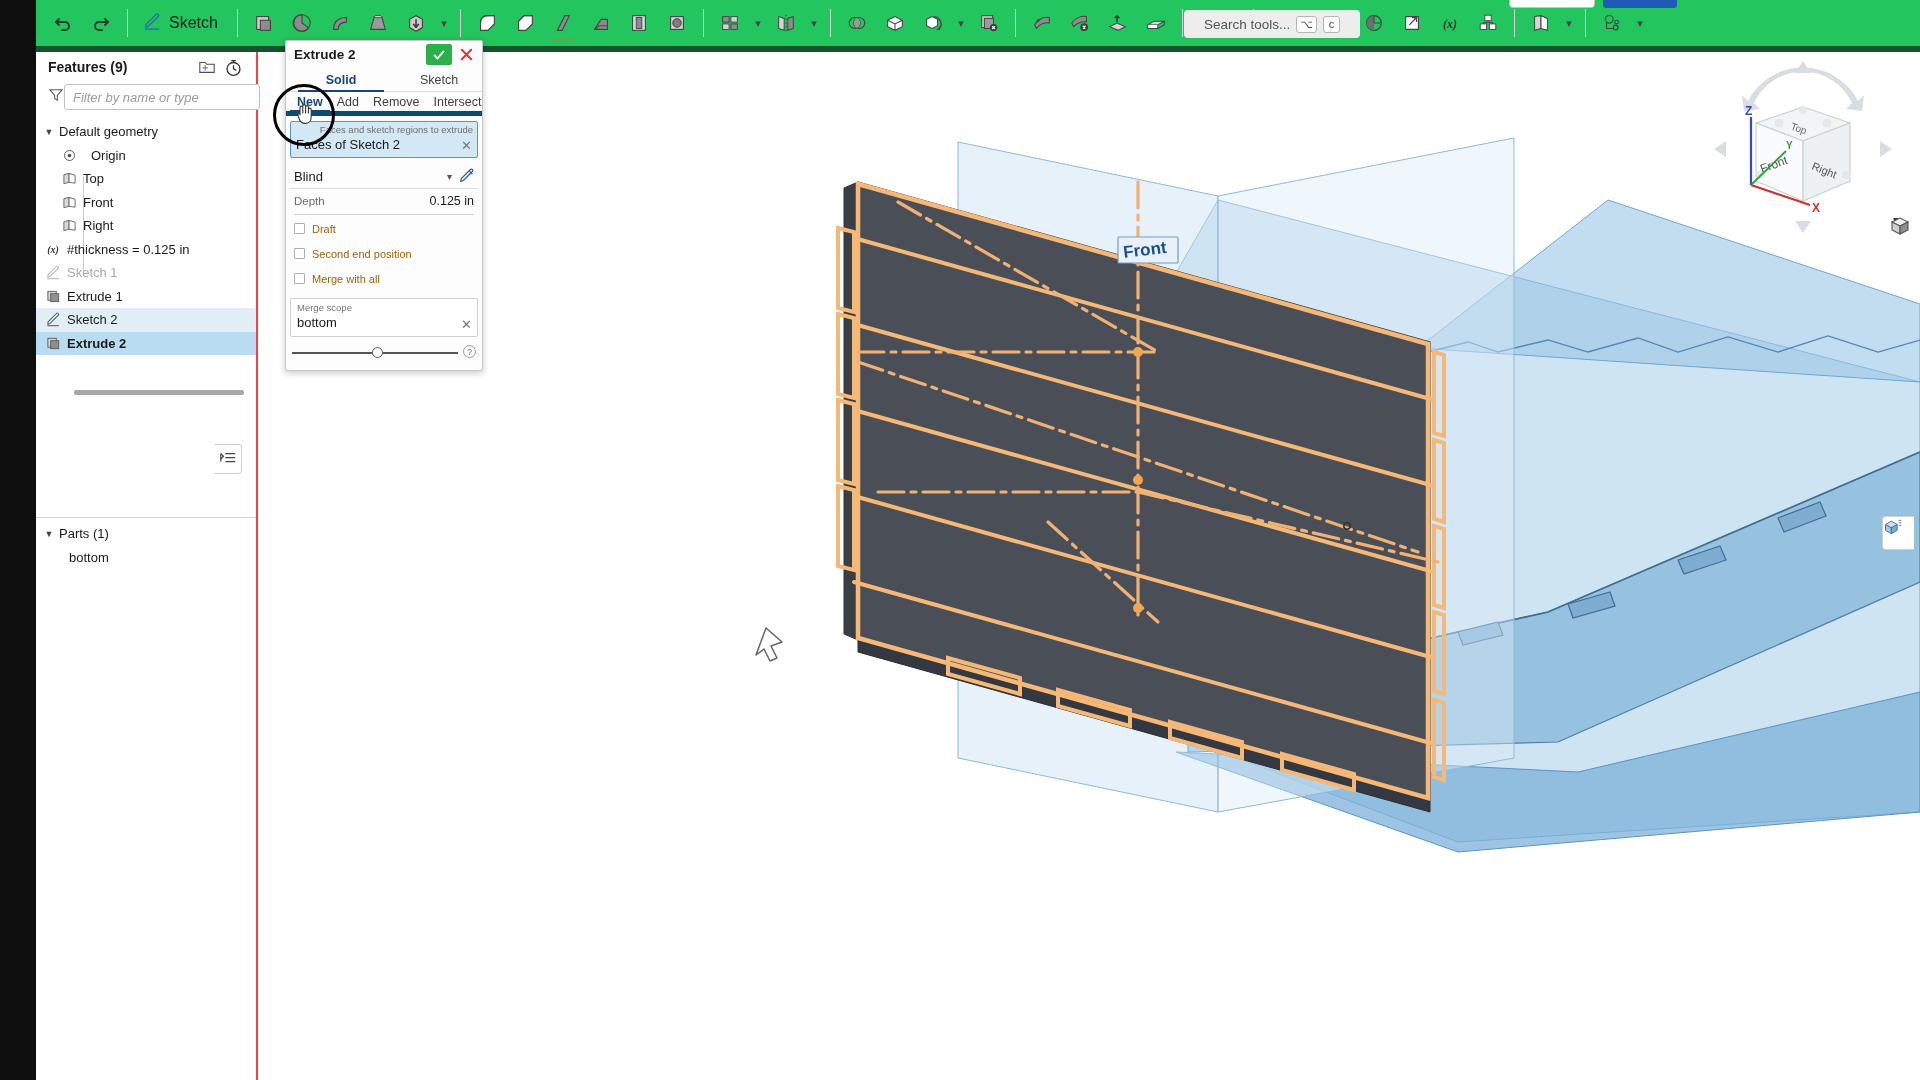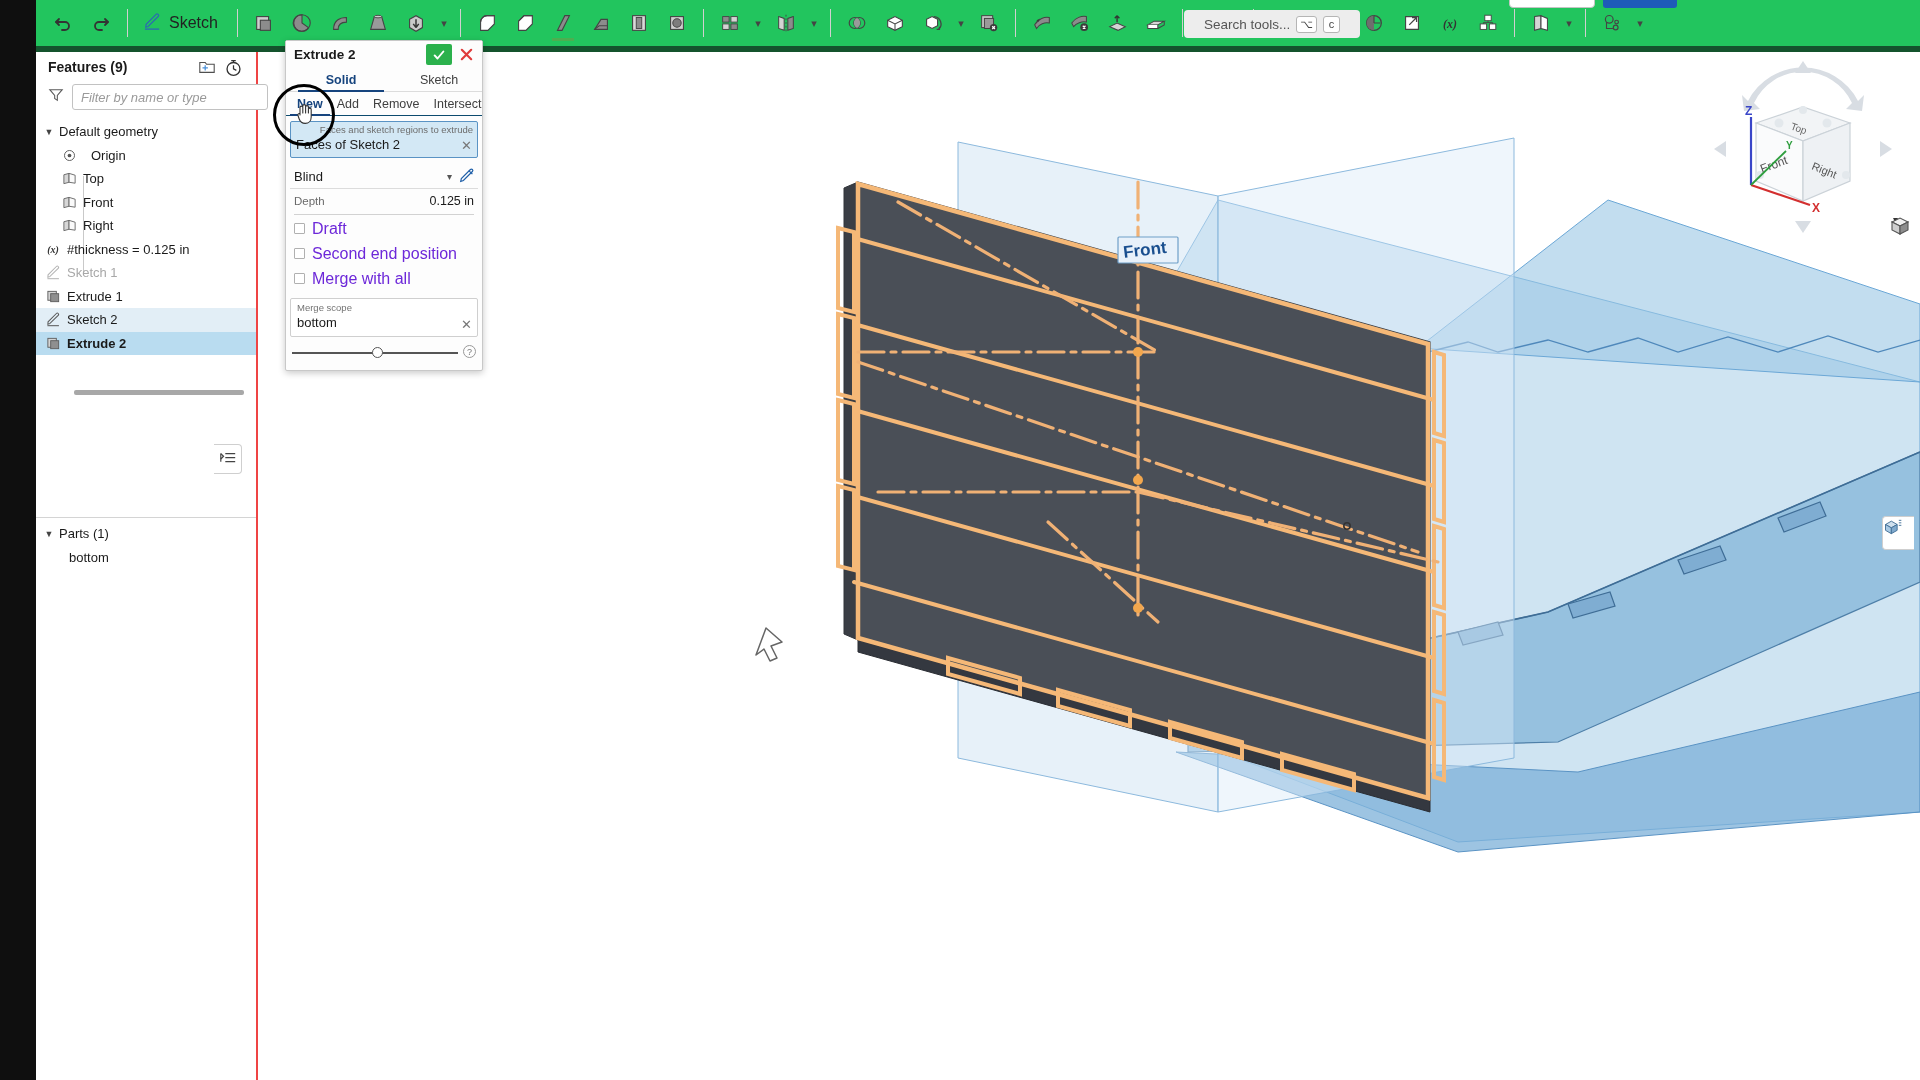--- a/index.html
+++ b/index.html
@@ -67,21 +67,21 @@
   
   .tree-panel {
     position: absolute; left: 36px; top: 52px; width: 222px; height: 1028px;
     background: #ffffff; border-right: 2px solid #ef4444;
   }
   .tree-header {
     display: flex; align-items: center; height: 30px; padding: 0 10px 0 12px;
   }
   .tree-header .title { font-size: 14px; font-weight: bold; color: #1a1a1a; flex: 1; }
   .hdr-icon { width: 26px; height: 24px; display: flex; align-items: center; justify-content: center; cursor: pointer; }
-  .filter-row { display: flex; align-items: center; padding: 2px 10px 8px 12px; gap: 8px; }
+  .filter-row { display: flex; align-items: center; padding: 2px 10px 8px 12px; }
   .filter-input {
     flex: 1; height: 26px; border: 1px solid #c2c2c2; border-radius: 3px;
     padding: 0 8px; font-size: 13px; font-style: italic; color: #8d8d8d;
     font-family: "Liberation Sans", sans-serif; background: #fff;
   }
   .filter-input::placeholder { color: #9a9a9a; font-style: italic; }
 
   .tree-list { padding-top: 2px; }
   .tree-row {
     display: flex; align-items: center; height: 23.5px; padding-left: 6px;
@@ -136,21 +136,21 @@
   }
   .dlg-tabs1 > div {
     flex: 1; display: flex; align-items: center; justify-content: center;
     font-size: 12.5px; color: #3f3f3f; cursor: pointer; position: relative; margin-left: 12px;
   }
   .dlg-tabs1 > div.active { color: #16447e; font-weight: bold; }
   .dlg-tabs1 > div.active::after {
     content: ''; position: absolute; bottom: -1px; left: 0; right: 0; height: 2px; background: #16447e;
   }
   .dlg-tabs2 {
-    display: flex; height: 24px; border-bottom: 1px solid #0c4a6e; padding: 0 4px;
+    display: flex; height: 24px; border-bottom: 5px solid #0c4a6e; padding: 0 4px;
   }
   .dlg-tabs2 > div {
     display: flex; align-items: center; justify-content: center; padding: 0 7px;
     font-size: 12.5px; color: #3f3f3f; cursor: pointer; position: relative;
   }
   .dlg-tabs2 > div.active { color: #16447e; font-weight: bold; }
   .dlg-tabs2 > div.active::after {
     content: ''; position: absolute; bottom: -1px; left: 0; right: 0; height: 2px; background: #16447e;
   }
 
@@ -179,21 +179,21 @@
   .dlg-field .fl { font-size: 11.5px; color: #6a6a6a; }
   .dlg-field .fv { margin-left: auto; font-size: 12.5px; color: #1a1a1a; }
 
   .dlg-check {
     display: flex; align-items: center; height: 23px; margin: 2px 8px 0 8px; cursor: pointer;
   }
   .cbox {
     width: 11px; height: 11px; border: 1px solid #b0b0b0; border-radius: 1px; background: #fff;
     margin-right: 7px; flex: none;
   }
-  .dlg-check .cl { font-size: 16px; color: #6d28d9; }
+  .dlg-check .cl { font-size: 11px; color: #a16207; }
 
   .scope-box {
     margin: 8px 4px 0 4px; border: 1px solid #cfcfcf; border-radius: 2px;
     padding: 3px 4px 4px 6px; position: relative; background: #fff;
   }
   .scope-box .hint { font-size: 9.5px; color: #737373; line-height: 12px; }
   .scope-box .val { font-size: 13px; color: #1a1a1a; line-height: 18px; }
 
   .slider-row {
     display: flex; align-items: center; margin: 7px 6px 8px 6px; position: relative; height: 18px;

